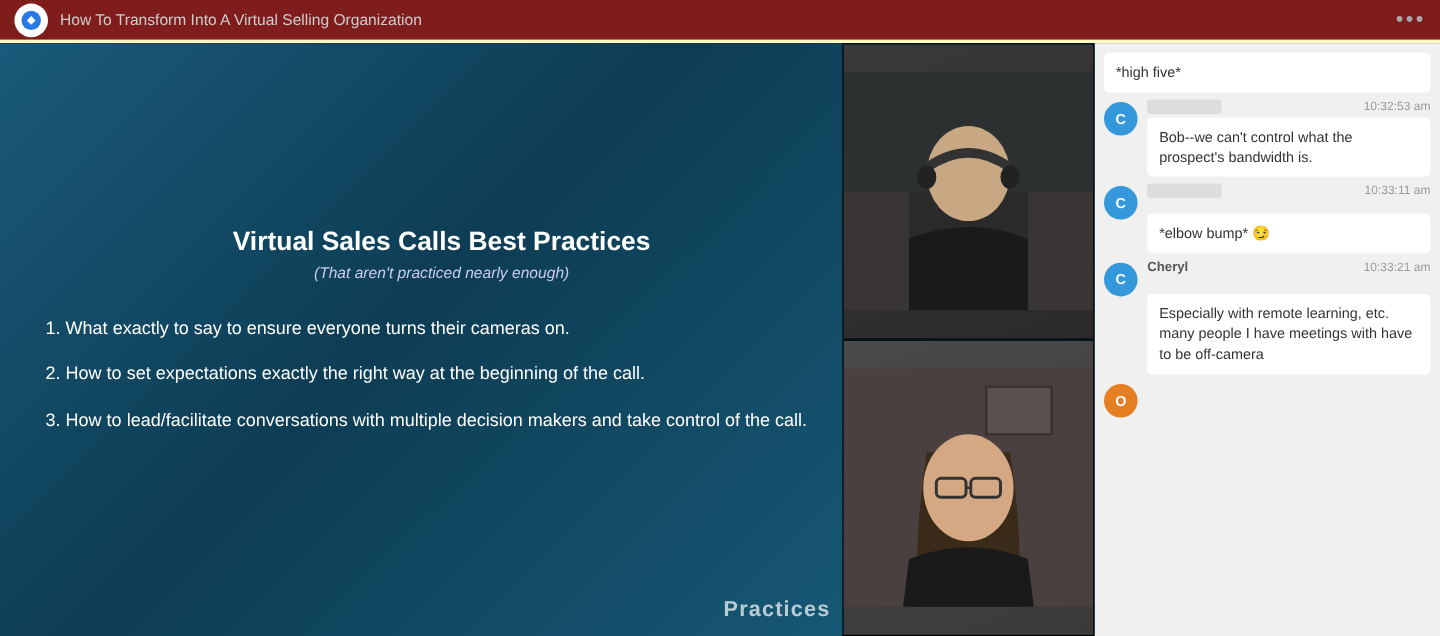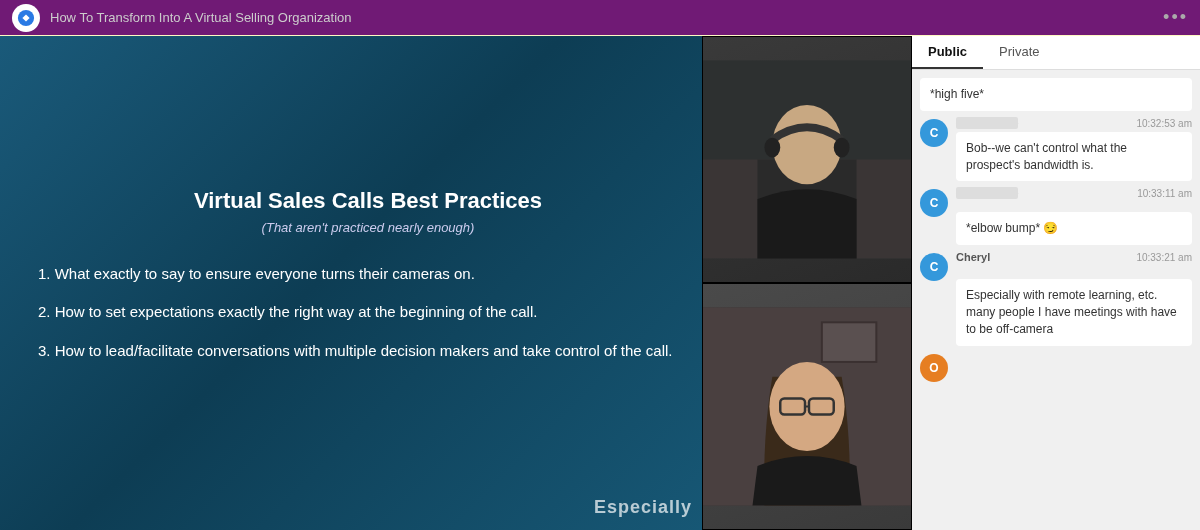--- a/index.html
+++ b/index.html
@@ -9,26 +9,26 @@
       background: #1a1a1a;
       font-family: -apple-system, BlinkMacSystemFont, 'Segoe UI', sans-serif;
       display: flex;
       flex-direction: column;
       overflow: hidden;
     }
 
     
     #topbar {
       height: 36px;
-      background: #701a75;
+      background: #7f1d1d;
       display: flex;
       align-items: center;
       padding: 0 12px;
       flex-shrink: 0;
-      border-bottom: 1px solid #fef9c3;
+      border-bottom: 3px solid #fef9c3;
     }
     #topbar .logo {
       width: 28px;
       height: 28px;
       background: #fff;
       border-radius: 50%;
       display: flex;
       align-items: center;
       justify-content: center;
       margin-right: 10px;
@@ -320,35 +320,27 @@
 
             <rect x="78" y="92" width="25" height="16" rx="4" fill="none" stroke="#333" stroke-width="2.5"></rect>
             <rect x="107" y="92" width="25" height="16" rx="4" fill="none" stroke="#333" stroke-width="2.5"></rect>
             <line x1="103" y1="100" x2="107" y2="100" stroke="#333" stroke-width="2"></line>
 
             <path d="M55 160 Q105 140 155 160 L160 200 L50 200 Z" fill="#1a1a1a"></path>
           </svg>
         </div>
       </div>
 
-      <div id="watermark">Especially</div>
+      <div id="watermark">Practices</div>
     </div>
   </div>
 
   <div id="right-panel">
 
 
-    <div id="chat-tabs">
-      <div class="chat-tab active">
-        <span>Public</span>
-      </div>
-      <div class="chat-tab">
-        <span>Private</span>
-      </div>
-    </div>
 
     <div id="chat-messages">
 
       <div class="chat-message-box high-five">
         <span>*high five*</span>
       </div>
 
       <div class="chat-msg-row">
         <div class="chat-avatar blue">
           <span>C</span>

